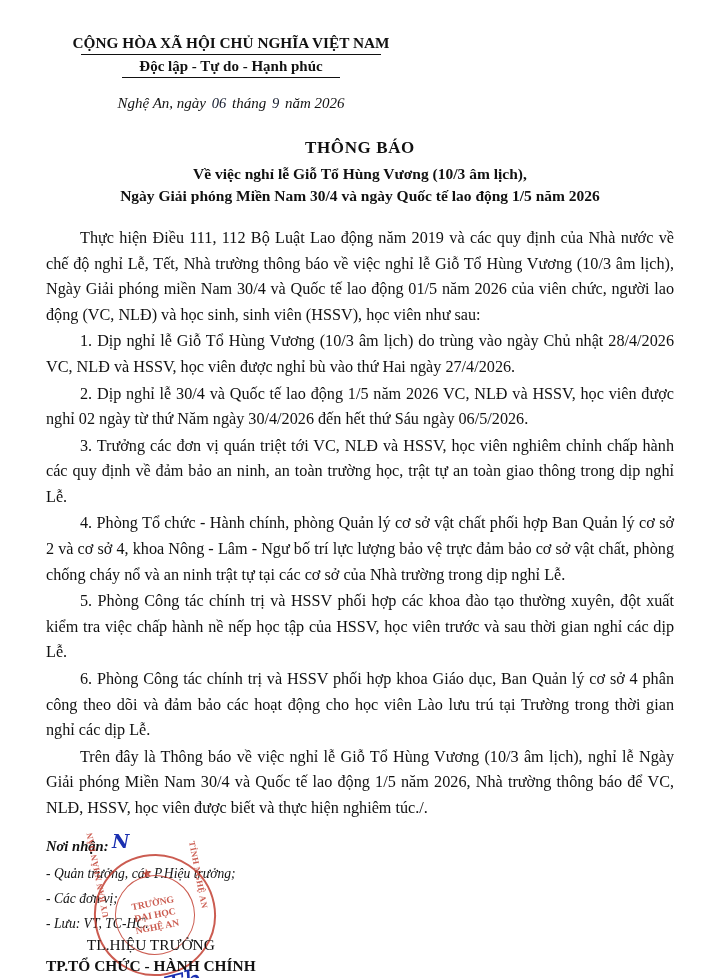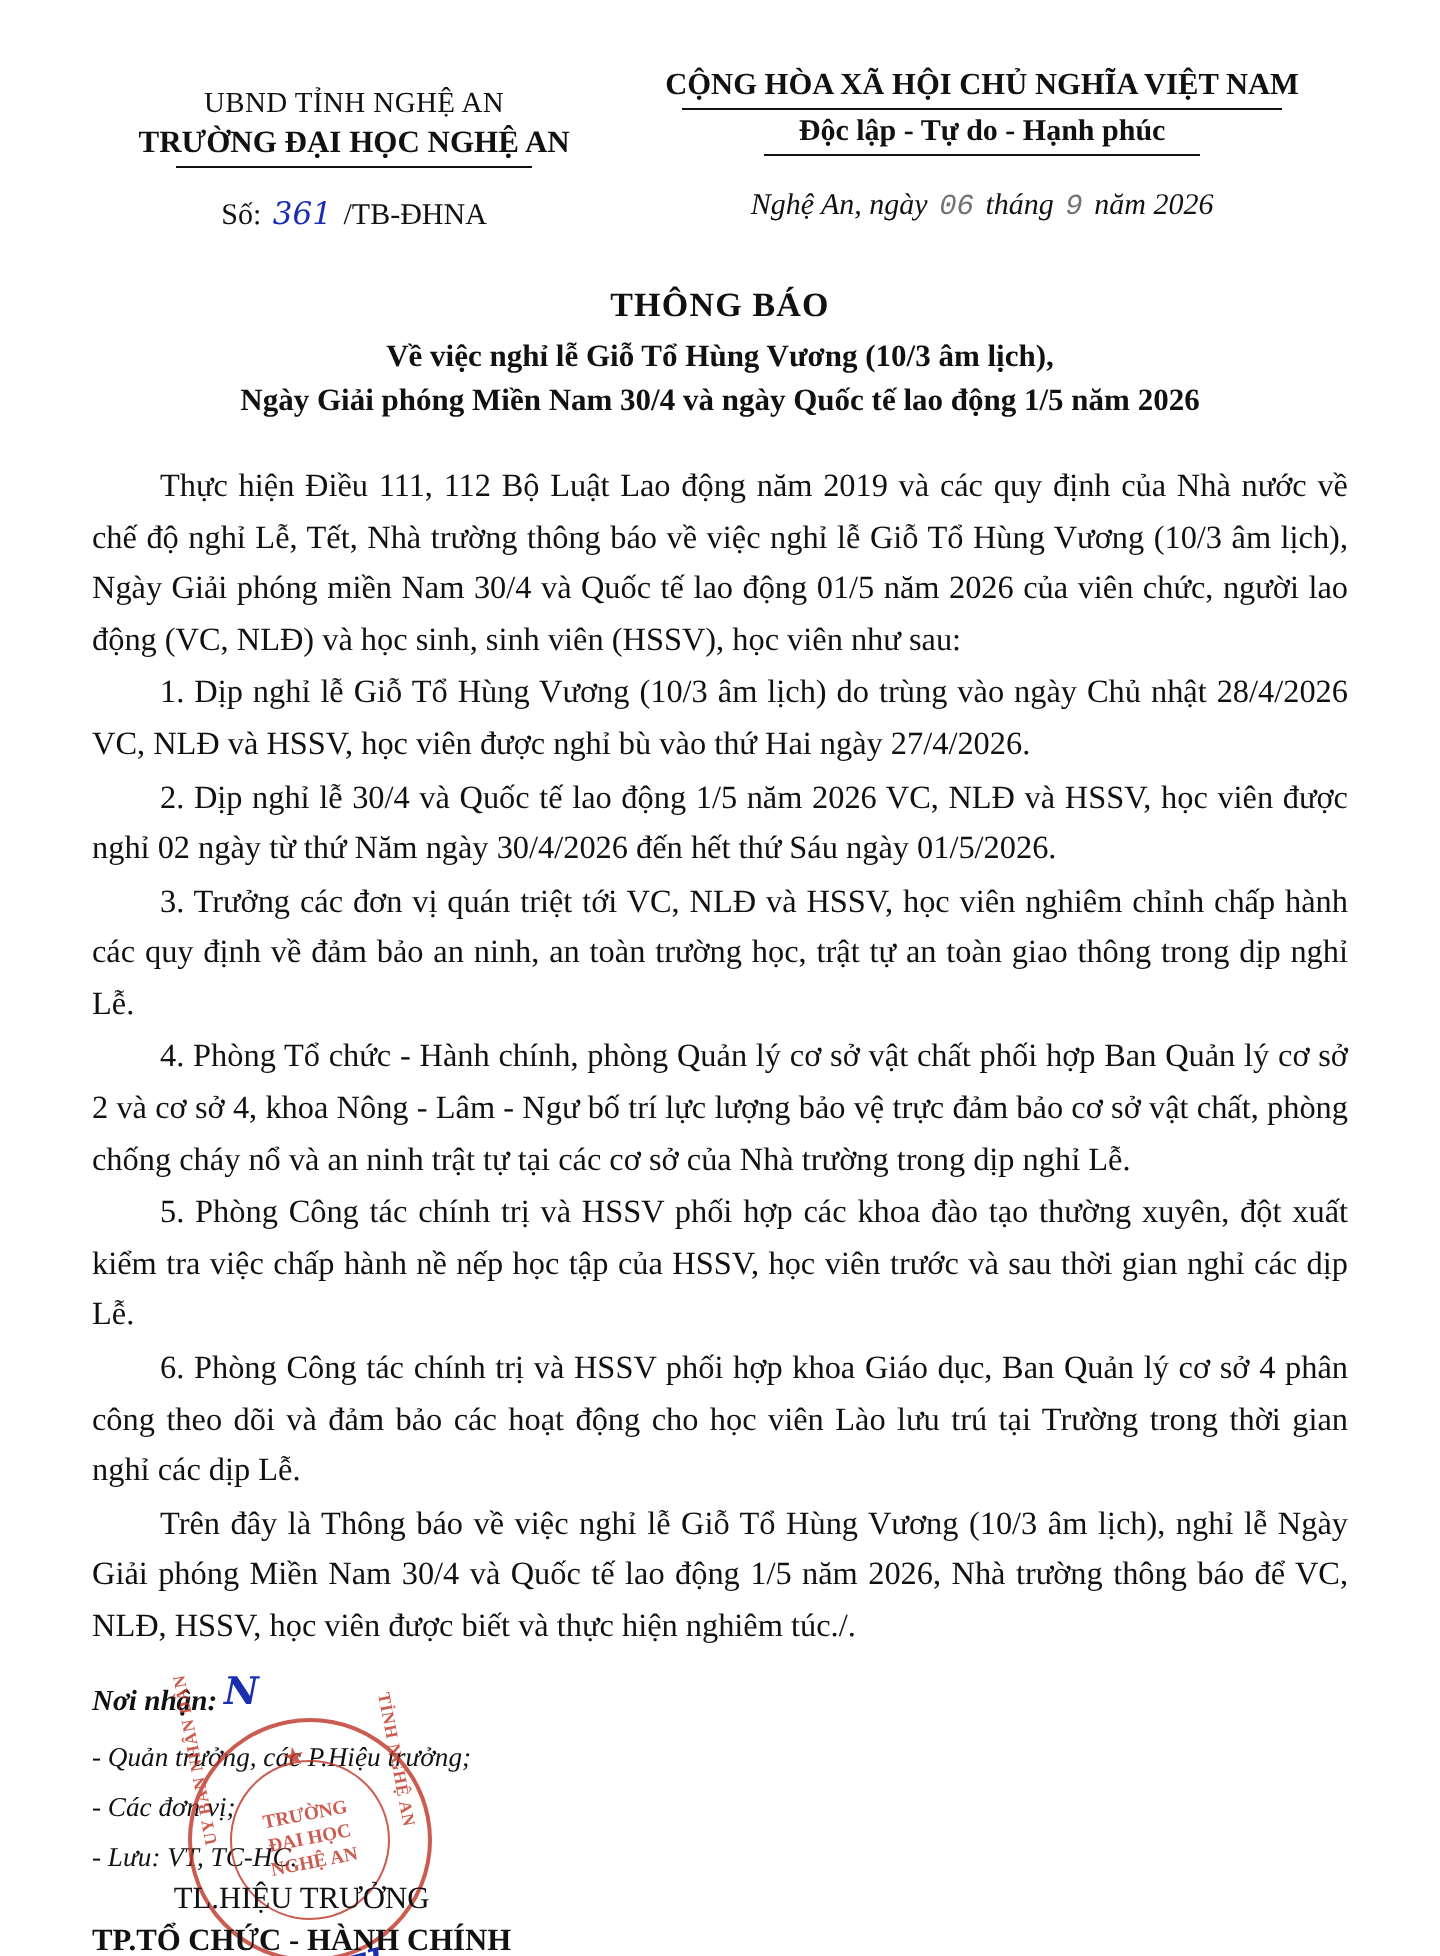--- a/index.html
+++ b/index.html
@@ -79,23 +79,23 @@
     padding: 0 2px;
   }
   .date-line {
     margin-top: 17px;
     font-size: 15px;
     font-style: italic;
     text-align: center;
     white-space: nowrap;
   }
   .hand {
-    font-family: Liberation Mono, monospace;
-    font-style: italic;
-    color: #737373;
+    font-family: Liberation Serif, serif;
+    font-style: italic;
+    color: #0f172a;
     font-size: 14.5px;
     padding: 0 2px;
   }
 
   
   .title-block {
     text-align: center;
     margin-top: 26px;
   }
   .title-main {
@@ -246,30 +246,20 @@
     font-size: 30px;
     transform: rotate(-14deg);
   }
 </style>
 </head>
 <body>
 
 <div class="page">
 
   <div class="header">
-    <div class="header-left">
-      <div class="hdr-line1">UBND TỈNH NGHỆ AN</div>
-      <div class="hdr-line2">TRƯỜNG ĐẠI HỌC NGHỆ AN</div>
-      <div class="rule rule-left"></div>
-      <div class="so-line">
-        <span>Số:</span>
-        <span class="so-number">361</span>
-        <span>/TB-ĐHNA</span>
-      </div>
-    </div>
     <div class="header-right">
       <div class="hdr-nation">CỘNG HÒA XÃ HỘI CHỦ NGHĨA VIỆT NAM</div>
       <div class="rule rule-right-1"></div>
       <div class="hdr-motto">Độc lập - Tự do - Hạnh phúc</div>
       <div class="rule rule-right-2"></div>
       <div class="date-line">
         <span>Nghệ An, ngày</span>
         <span class="hand">06</span>
         <span>tháng</span>
         <span class="hand">9</span>
@@ -282,21 +272,21 @@
     <div class="title-main">THÔNG BÁO</div>
     <div class="title-sub">
       <div>Về việc nghỉ lễ Giỗ Tổ Hùng Vương (10/3 âm lịch),</div>
       <div>Ngày Giải phóng Miền Nam 30/4 và ngày Quốc tế lao động 1/5 năm 2026</div>
     </div>
   </div>
 
   <div class="body-text">
     <p>Thực hiện Điều 111, 112 Bộ Luật Lao động năm 2019 và các quy định của Nhà nước về chế độ nghỉ Lễ, Tết, Nhà trường thông báo về việc nghỉ lễ Giỗ Tổ Hùng Vương (10/3 âm lịch), Ngày Giải phóng miền Nam 30/4 và Quốc tế lao động 01/5 năm 2026 của viên chức, người lao động (VC, NLĐ) và học sinh, sinh viên (HSSV), học viên như sau:</p>
     <p>1. Dịp nghỉ lễ Giỗ Tổ Hùng Vương (10/3 âm lịch) do trùng vào ngày Chủ nhật 28/4/2026 VC, NLĐ và HSSV, học viên được nghỉ bù vào thứ Hai ngày 27/4/2026.</p>
-    <p>2. Dịp nghỉ lễ 30/4 và Quốc tế lao động 1/5 năm 2026 VC, NLĐ và HSSV, học viên được nghỉ 02 ngày từ thứ Năm ngày 30/4/2026 đến hết thứ Sáu ngày 01/5/2026.</p>
+    <p>2. Dịp nghỉ lễ 30/4 và Quốc tế lao động 1/5 năm 2026 VC, NLĐ và HSSV, học viên được nghỉ 02 ngày từ thứ Năm ngày 30/4/2026 đến hết thứ Sáu ngày 06/5/2026.</p>
     <p>3. Trưởng các đơn vị quán triệt tới VC, NLĐ và HSSV, học viên nghiêm chỉnh chấp hành các quy định về đảm bảo an ninh, an toàn trường học, trật tự an toàn giao thông trong dịp nghỉ Lễ.</p>
     <p>4. Phòng Tổ chức - Hành chính, phòng Quản lý cơ sở vật chất phối hợp Ban Quản lý cơ sở 2 và cơ sở 4, khoa Nông - Lâm - Ngư bố trí lực lượng bảo vệ trực đảm bảo cơ sở vật chất, phòng chống cháy nổ và an ninh trật tự tại các cơ sở của Nhà trường trong dịp nghỉ Lễ.</p>
     <p>5. Phòng Công tác chính trị và HSSV phối hợp các khoa đào tạo thường xuyên, đột xuất kiểm tra việc chấp hành nề nếp học tập của HSSV, học viên trước và sau thời gian nghỉ các dịp Lễ.</p>
     <p>6. Phòng Công tác chính trị và HSSV phối hợp khoa Giáo dục, Ban Quản lý cơ sở 4 phân công theo dõi và đảm bảo các hoạt động cho học viên Lào lưu trú tại Trường trong thời gian nghỉ các dịp Lễ.</p>
     <p>Trên đây là Thông báo về việc nghỉ lễ Giỗ Tổ Hùng Vương (10/3 âm lịch), nghỉ lễ Ngày Giải phóng Miền Nam 30/4 và Quốc tế lao động 1/5 năm 2026, Nhà trường thông báo để VC, NLĐ, HSSV, học viên được biết và thực hiện nghiêm túc./.</p>
   </div>
 
   <div class="footer">
     <div class="footer-left">
       <div class="noi-nhan">

